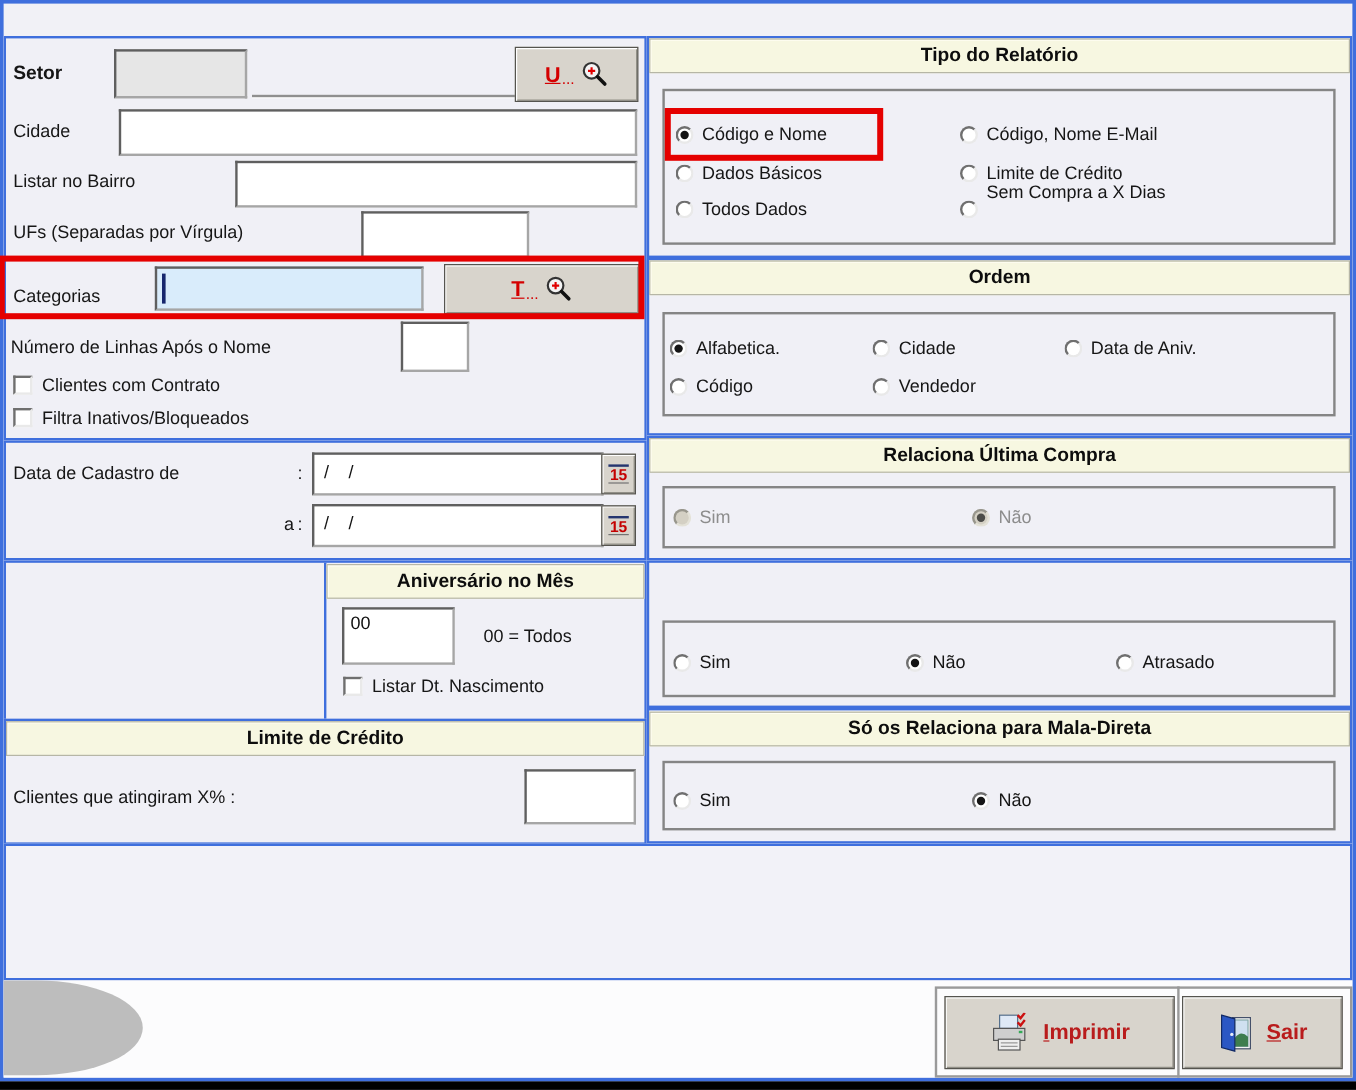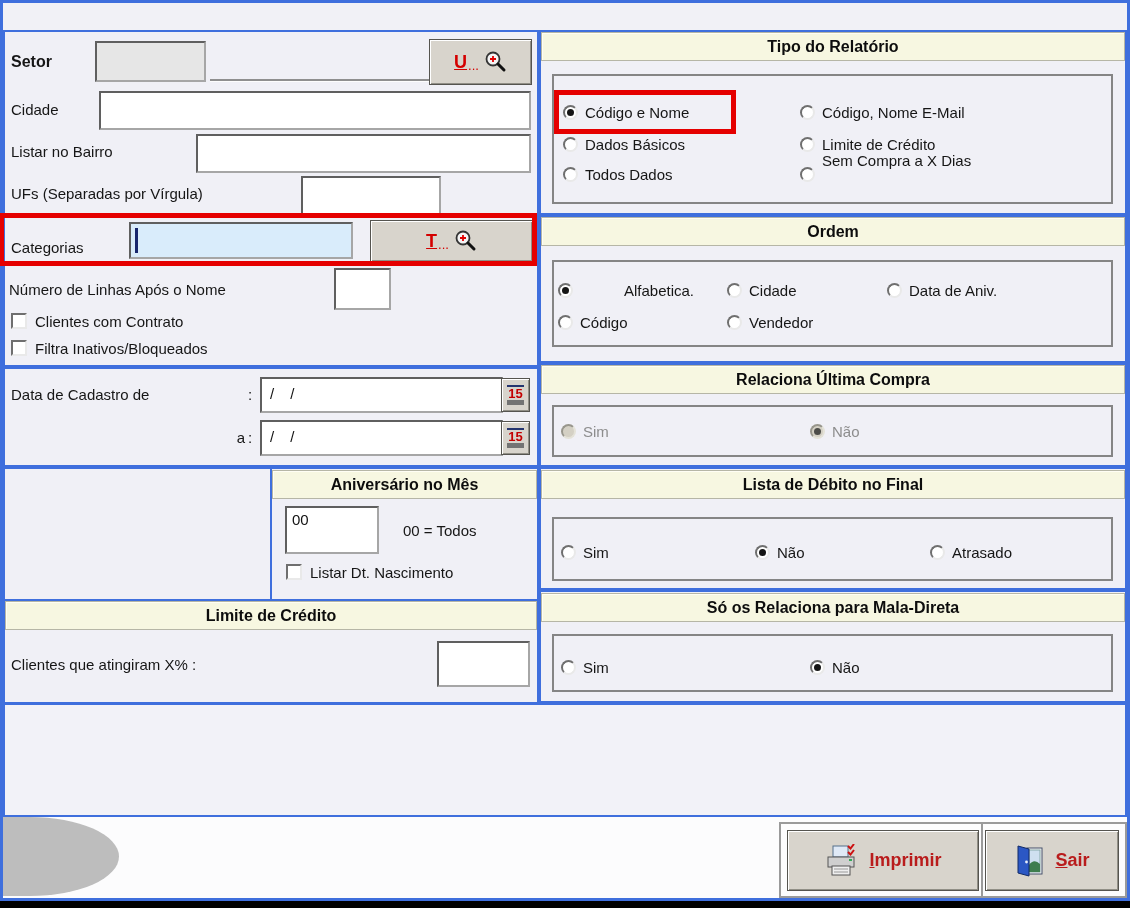--- a/index.html
+++ b/index.html
@@ -35,21 +35,21 @@
        border-color:#6f6f6f #e9e9e9 #e9e9e9 #6f6f6f;box-sizing:border-box;}
   .radio.checked::after{content:"";position:absolute;left:2px;top:2px;width:7px;height:7px;
        border-radius:50%;background:#151515;}
   .disabledgrp .lb{color:#8d8d8d;}
   .disabledgrp .radio{background:#d4d0c4;border-color:#98968c #e4e2d8 #e4e2d8 #98968c;}
   .disabledgrp .radio.checked::after{background:#4c4c48;}
   .redbox{position:absolute;border:5px solid #e50000;box-sizing:border-box;pointer-events:none;}
   .lookup-accel{color:#d40000;font-weight:bold;font-size:18px;text-decoration:underline;line-height:18px;}
   .lookup-dots{color:#d40000;font-size:13px;margin:6px 4px 0 1px;}
   .cal15{color:#c40000;font-weight:bold;font-size:13px;line-height:13px;border-top:2px solid #25356f;
-         border-bottom:5px solid #737373;padding:0 1px;}
+         border-bottom:1px solid #737373;padding:0 1px;}
   .caret{position:absolute;left:4px;top:4px;width:3px;height:25px;background:#17266d;}
   .accel{text-decoration:underline;}
   .bigbtn-label{font-weight:bold;font-size:18px;color:#b91c1c;margin-left:9px;}
   .sline{position:absolute;height:2px;background:#8f8f8f;box-shadow:0 1px 0 #fdfdfd;}
   .bluediv{position:absolute;background:#3f6fdd;}
   #footer-area{position:absolute;left:0;top:814px;width:1124px;height:81px;background:#fcfcfd;}
   #blob{position:absolute;left:0;top:814px;width:116px;height:79px;background:#bdbdbd;
         border-radius:0 90px 90px 0 / 0 40px 40px 0;}
   #btnframe{position:absolute;left:776px;top:819px;width:348px;height:76px;border:2px solid #9a9a9a;
         box-sizing:border-box;}
@@ -155,42 +155,41 @@
     <div class="lb" style="left:281px;top:103px;">Limite de Crédito</div>
     <span class="radio" style="left:259px;top:135px;"></span>
     <div class="lb" style="left:281px;top:119px;">Sem Compra a X Dias</div>
     <div class="redbox" style="left:13px;top:58px;width:182px;height:44px;"></div>
   </div>
 
   <div class="bp" style="left:536px;top:212px;width:588px;height:148px;">
     <div class="hdr">Ordem</div>
     <div class="gb" style="left:11px;top:43px;width:561px;height:87px;"></div>
     <span class="radio checked" style="left:17px;top:66px;"></span>
-    <div class="lb" style="left:39px;top:64px;margin-left:44px;">Alfabetica.</div>
+    <div class="lb" style="left:39px;top:64px;">Alfabetica.</div>
     <span class="radio" style="left:186px;top:66px;"></span>
     <div class="lb" style="left:208px;top:64px;">Cidade</div>
     <span class="radio" style="left:346px;top:66px;"></span>
     <div class="lb" style="left:368px;top:64px;">Data de Aniv.</div>
     <span class="radio" style="left:17px;top:98px;"></span>
     <div class="lb" style="left:39px;top:96px;">Código</div>
     <span class="radio" style="left:186px;top:98px;"></span>
     <div class="lb" style="left:208px;top:96px;">Vendedor</div>
   </div>
 
   <div class="bp disabledgrp" style="left:536px;top:360px;width:588px;height:104px;text-align:right;">
     <div class="hdr">Relaciona Última Compra</div>
     <div class="gb" style="left:11px;top:40px;width:561px;height:52px;"></div>
     <span class="radio" style="left:20px;top:59px;"></span>
     <div class="lb" style="left:42px;top:57px;">Sim</div>
     <span class="radio checked" style="left:269px;top:59px;"></span>
     <div class="lb" style="left:291px;top:57px;">Não</div>
   </div>
 
   <div class="bp" style="left:536px;top:464px;width:588px;height:123px;">
-    <div class="hdr" style="top:1px;">Lista de Débito no Final</div>
     <div class="gb" style="left:11px;top:48px;width:561px;height:64px;"></div>
     <span class="radio" style="left:20px;top:76px;"></span>
     <div class="lb" style="left:42px;top:74px;">Sim</div>
     <span class="radio checked" style="left:214px;top:76px;"></span>
     <div class="lb" style="left:236px;top:74px;">Não</div>
     <span class="radio" style="left:389px;top:76px;"></span>
     <div class="lb" style="left:411px;top:74px;">Atrasado</div>
   </div>
 
   <div class="bp" style="left:536px;top:587px;width:588px;height:113px;">

